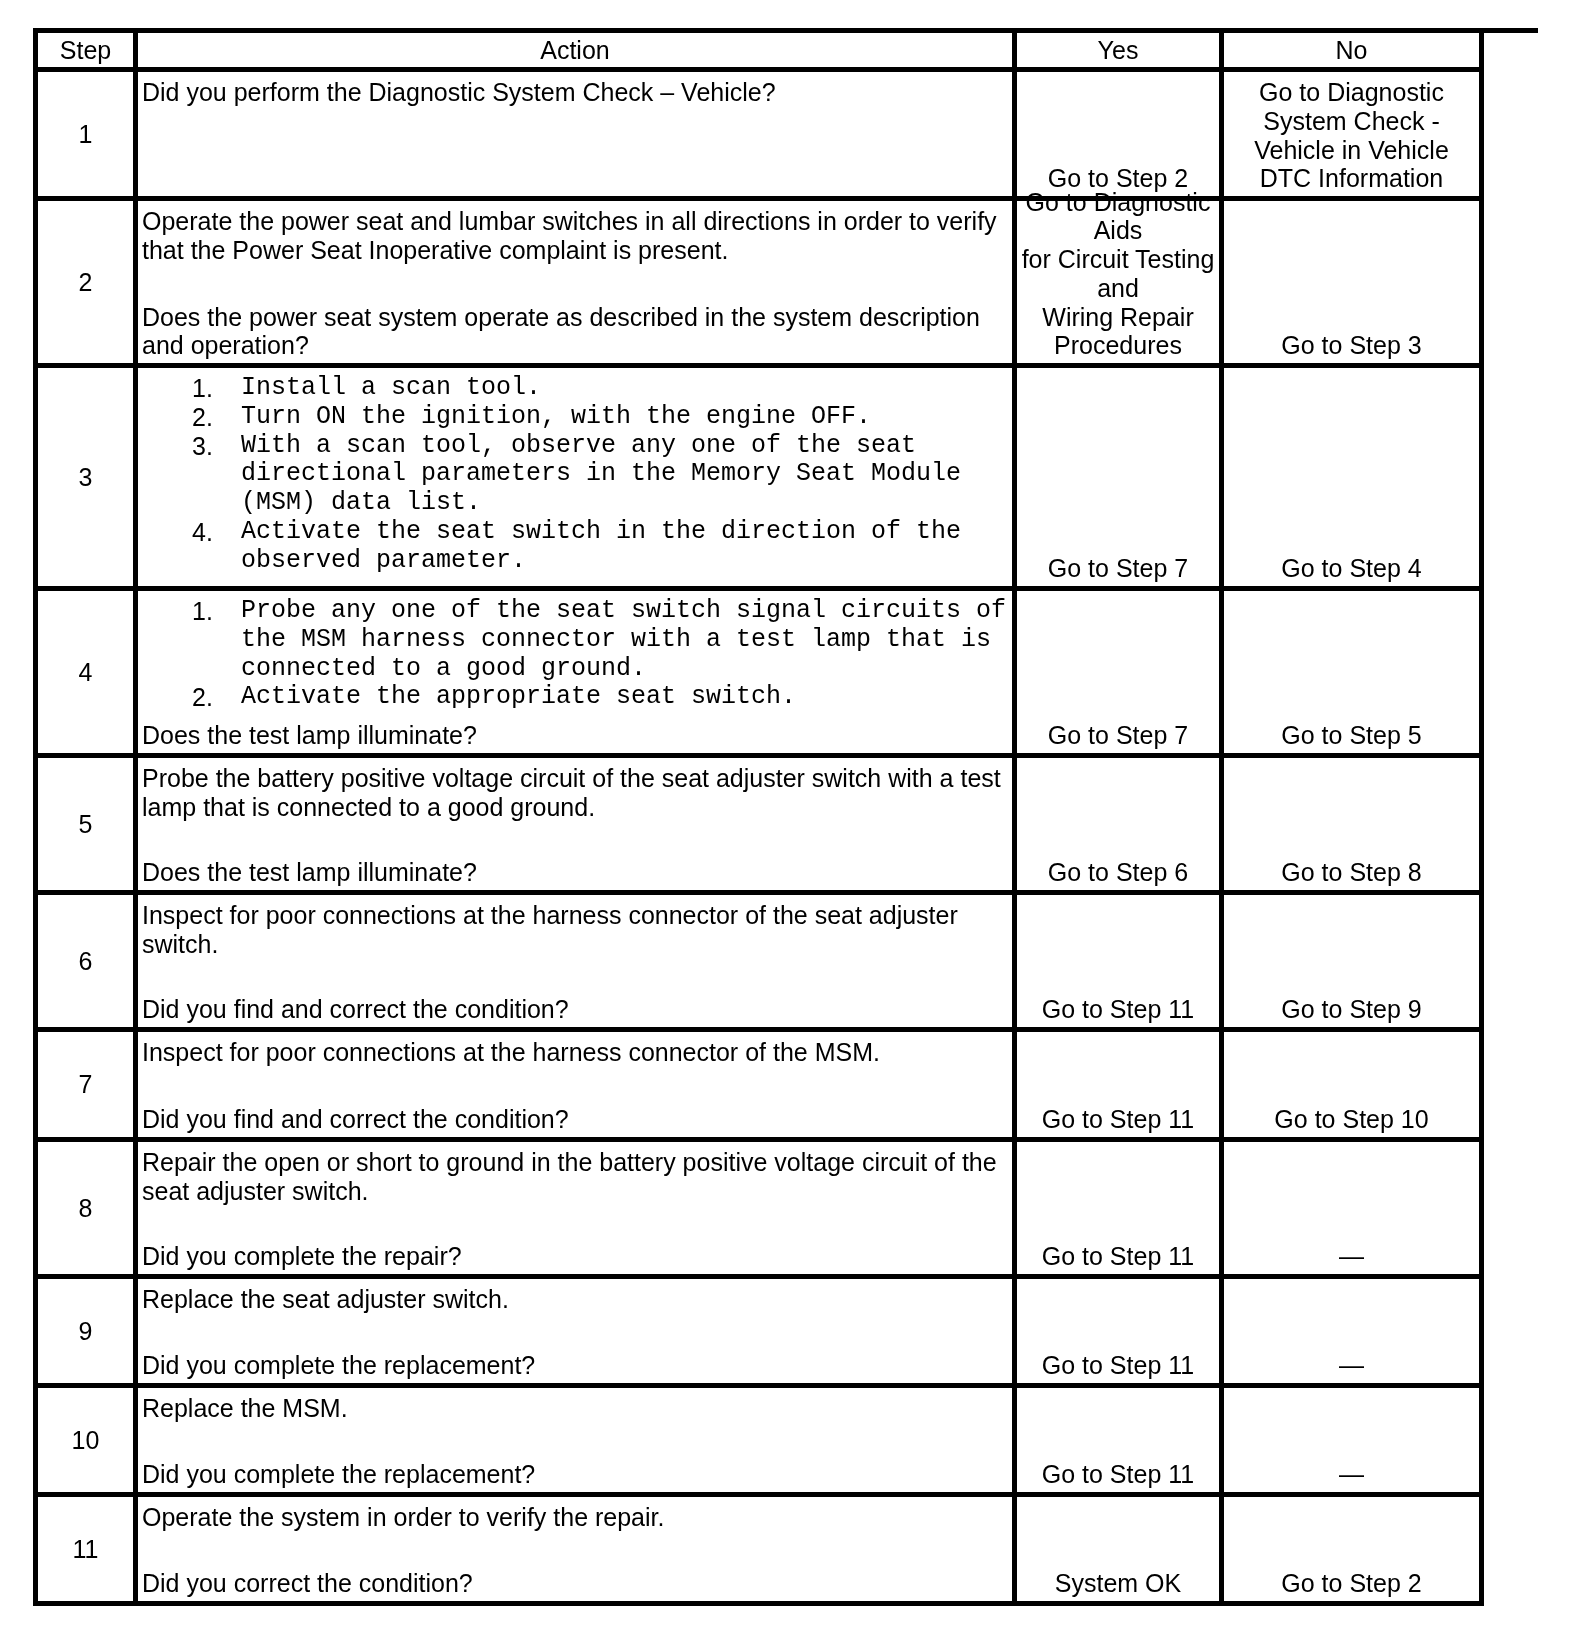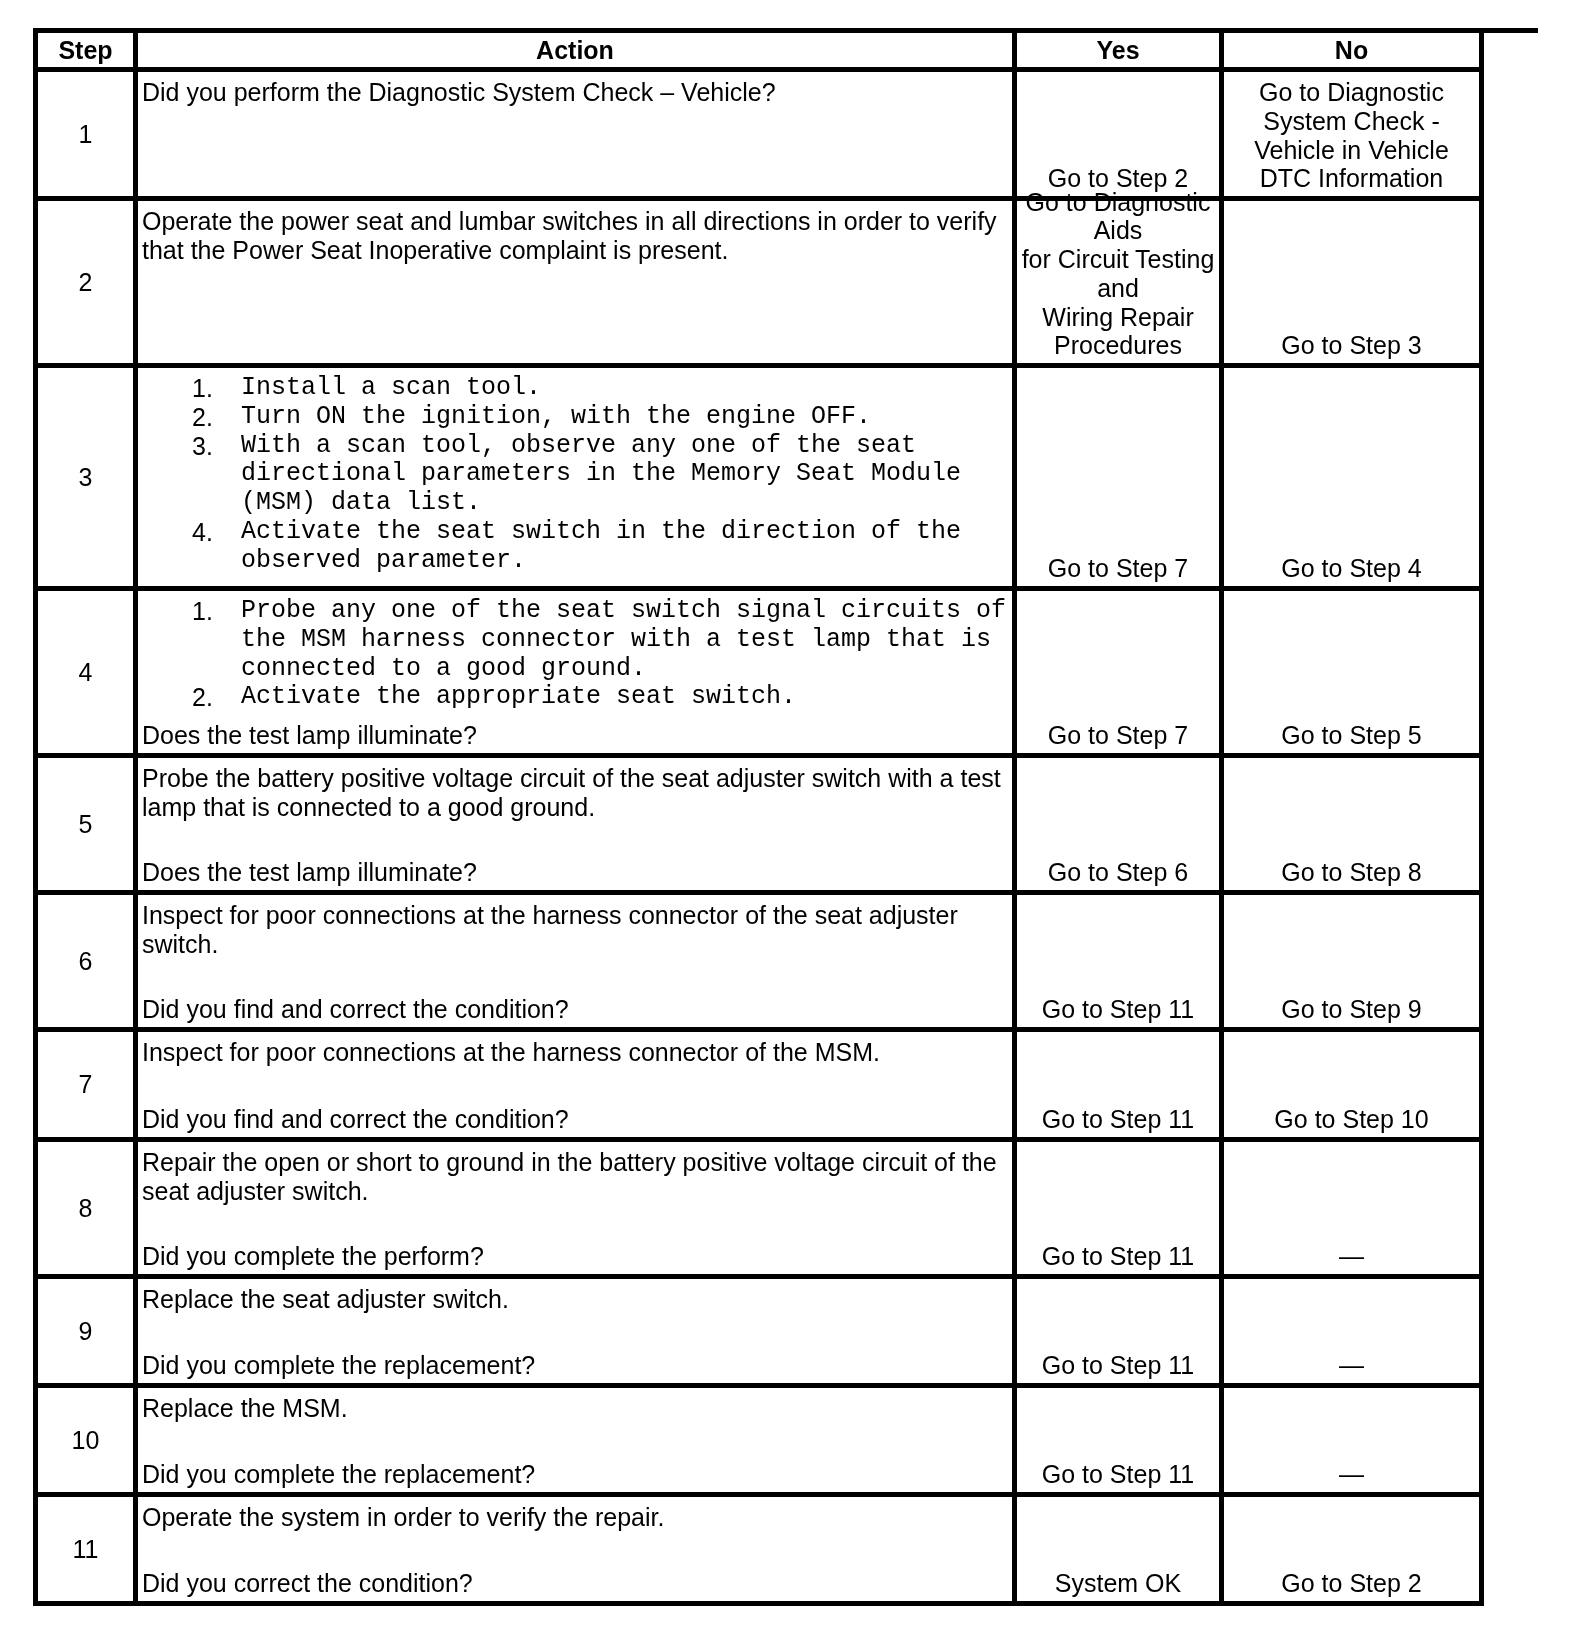--- a/index.html
+++ b/index.html
@@ -23,21 +23,21 @@
     width: 879px; padding: 6px 3px 3px 4px;
     display: flex; flex-direction: column; justify-content: space-between;
   }
   .c-yes { width: 207px; }
   .c-no  { width: 260px; }
   .c-yes, .c-no {
     display: flex; align-items: flex-end; justify-content: center;
     padding: 7px 4px 3px 4px;
   }
   .result { text-align: center; white-space: pre-line; }
-  .hdr .cell { display: flex; align-items: center; justify-content: center; padding: 4px; font-weight: bold; }
+  .hdr .cell { display: flex; align-items: center; justify-content: center; padding: 4px; font-weight: normal; }
   .steps { margin-left: 50px; }
   .step-item { display: flex; }
   .step-num { width: 49px; flex: none; }
   .step-text { flex: 1; font-family: Liberation Mono, monospace; }
 </style>
 </head>
 <body>
 
 <div class="diag-table">
 
@@ -65,20 +65,21 @@
 DTC Information</span>
       </div>
   </div>
 
   <div class="row" style="height:167px">
     <div class="cell c-step">
         <span>2</span>
       </div>
     <div class="cell c-action">
       <div>Operate the power seat and lumbar switches in all directions in order to verify that the Power Seat Inoperative complaint is present.</div>
+      <div>Does the power seat system operate as described in the system description and operation?</div>
     </div>
     <div class="cell c-yes">
         <span class="result">Go to Diagnostic Aids
 for Circuit Testing and
 Wiring Repair
 Procedures</span>
       </div>
     <div class="cell c-no">
         <span class="result">Go to Step 3</span>
       </div>
@@ -188,21 +189,21 @@
         <span class="result">Go to Step 10</span>
       </div>
   </div>
 
   <div class="row" style="height:137px">
     <div class="cell c-step">
         <span>8</span>
       </div>
     <div class="cell c-action">
       <div>Repair the open or short to ground in the battery positive voltage circuit of the seat adjuster switch.</div>
-      <div>Did you complete the perform?</div>
+      <div>Did you complete the repair?</div>
     </div>
     <div class="cell c-yes">
         <span class="result">Go to Step 11</span>
       </div>
     <div class="cell c-no">
         <span class="result">—</span>
       </div>
   </div>
 
   <div class="row" style="height:109px">

